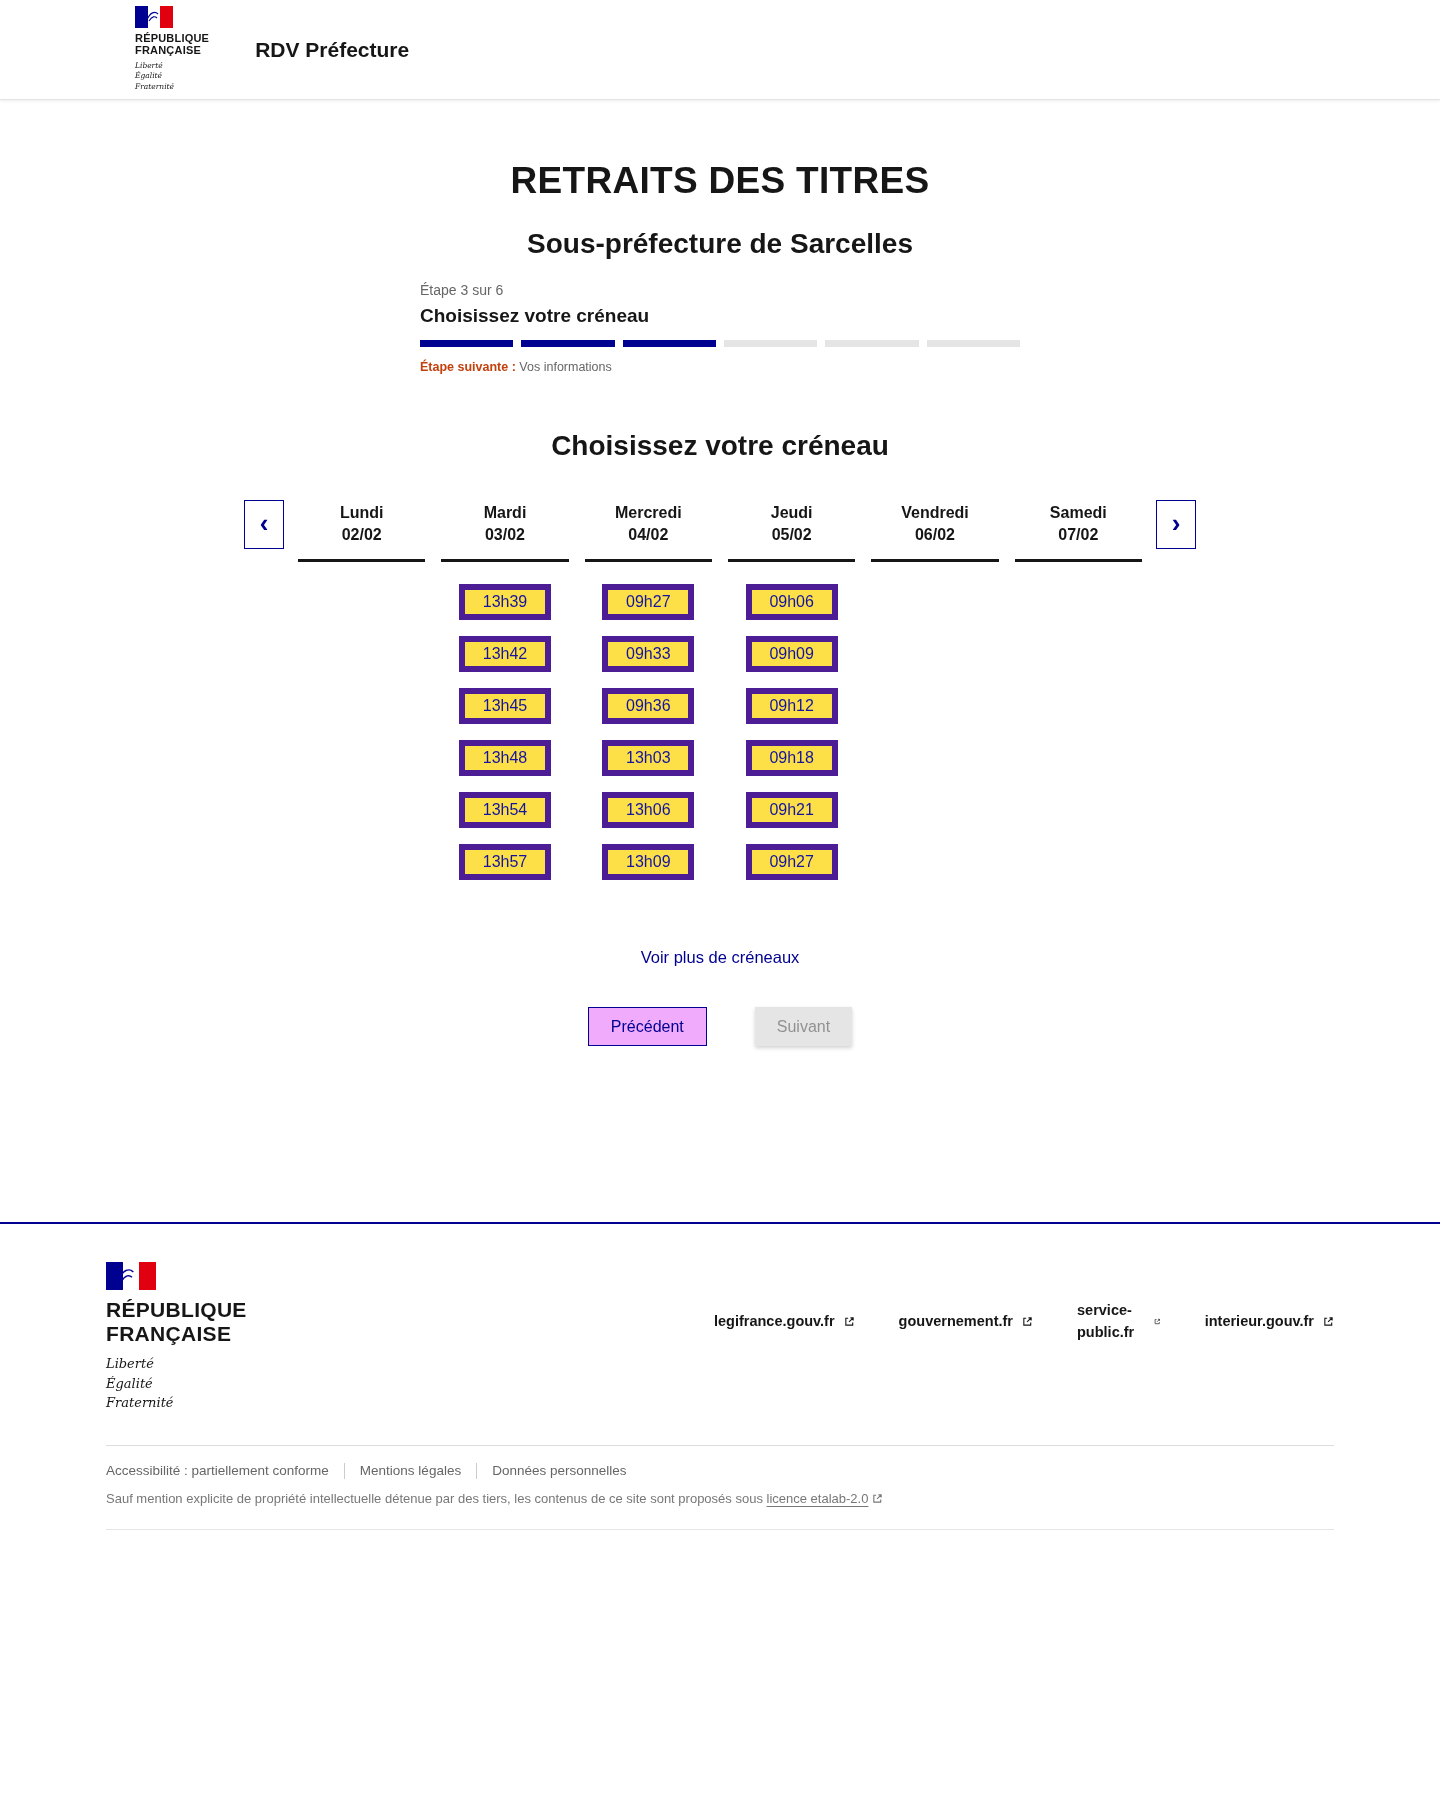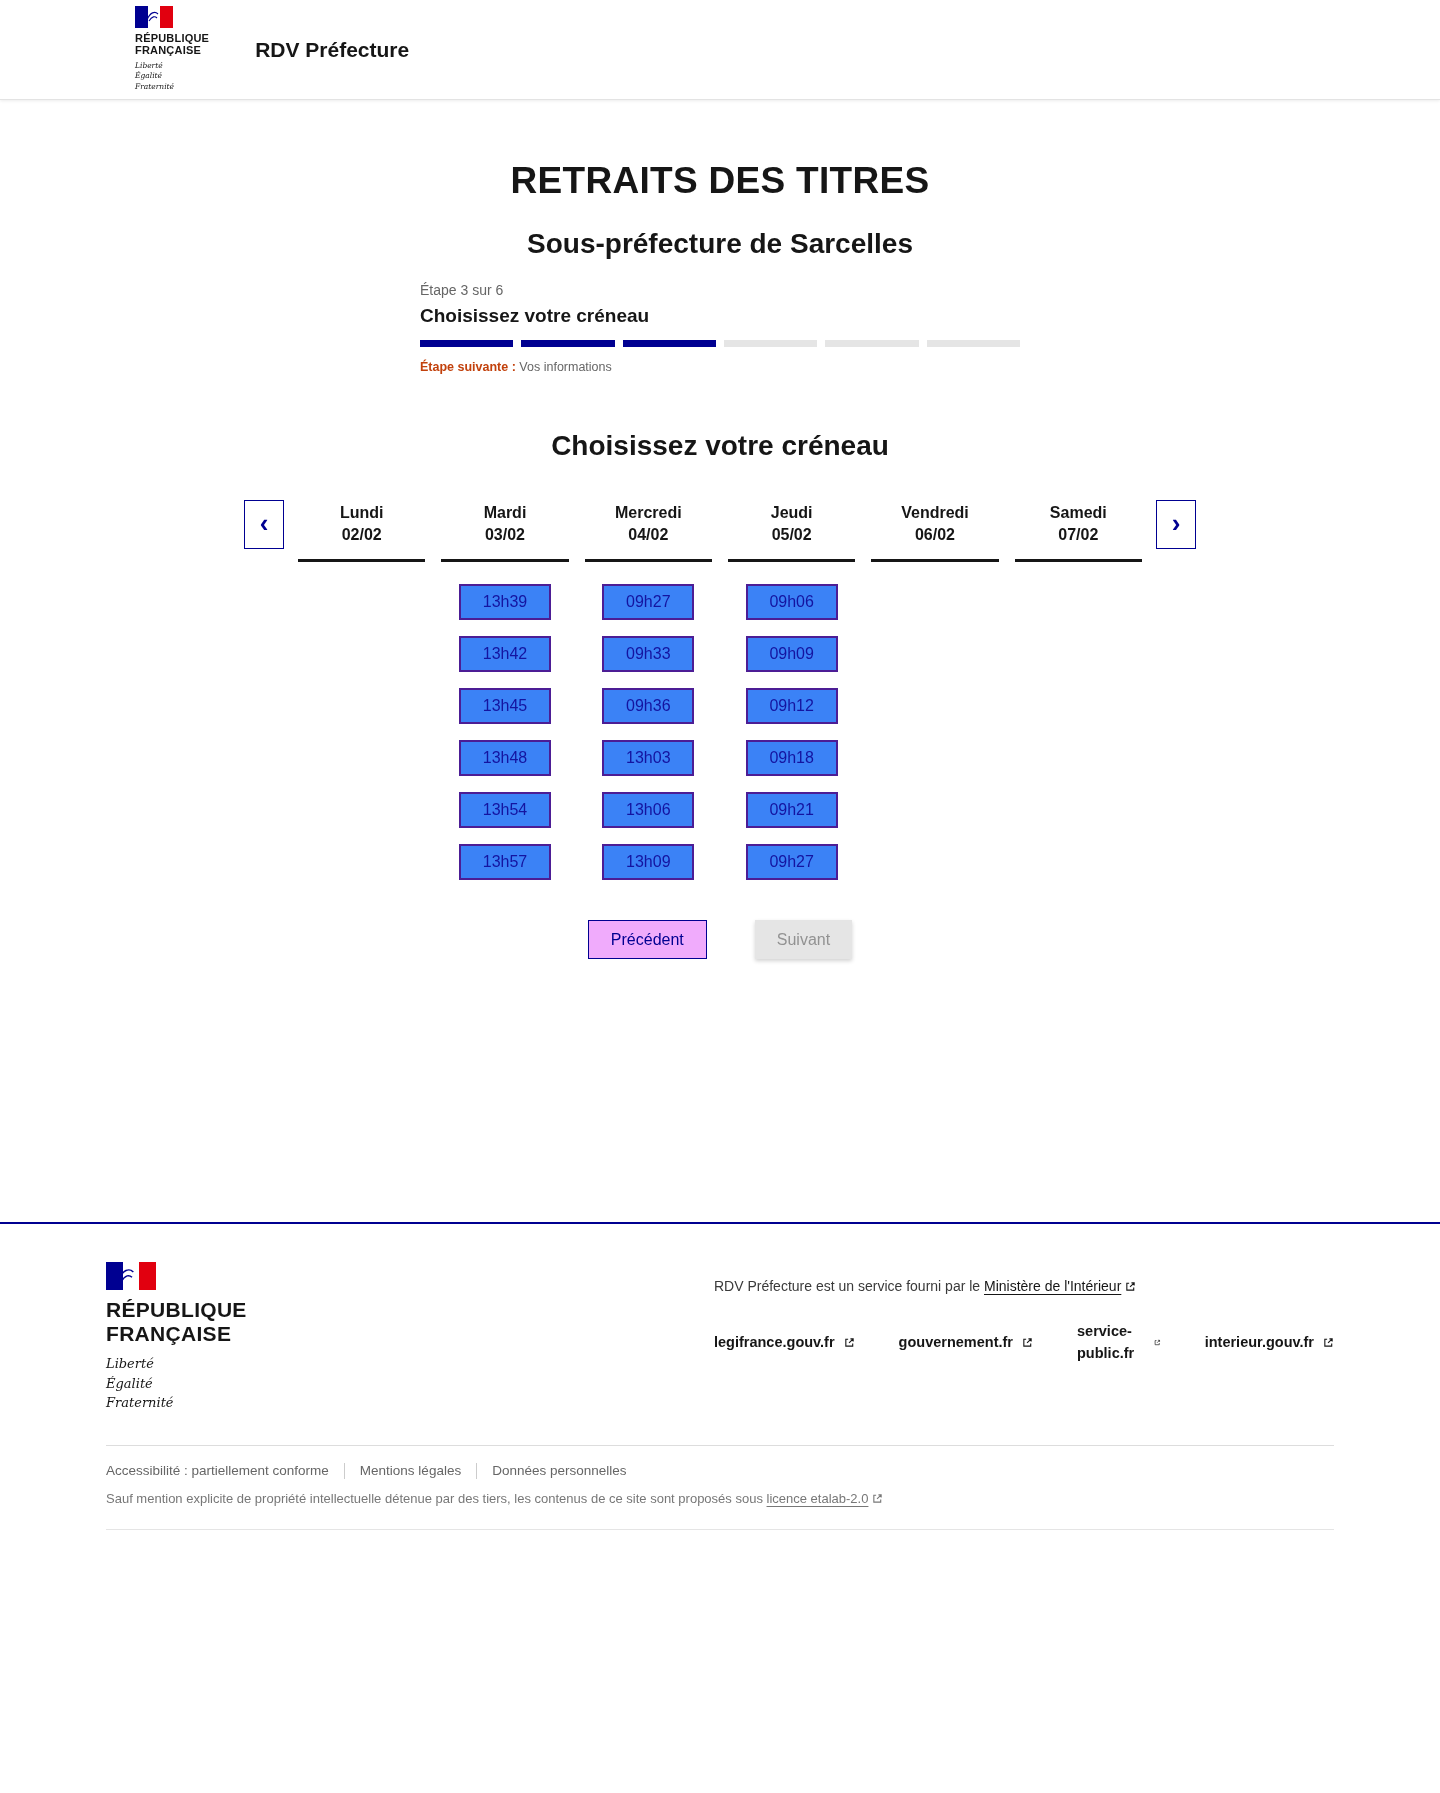--- a/index.html
+++ b/index.html
@@ -46,21 +46,21 @@
     width:40px; height:49px; flex:0 0 40px; background:#fff; border:1px solid #000091;
     color:#000091; font-size:26px; font-weight:700; line-height:1;
     display:flex; align-items:center; justify-content:center; cursor:pointer; padding:0 0 4px;
   }
   .cal-days { flex:1; display:flex; margin:0 6px; }
   .cal-col { flex:1; display:flex; flex-direction:column; align-items:center; }
   .day-head { text-align:center; font-weight:700; font-size:16px; line-height:22px; padding-top:2px; }
   .day-rule { height:3px; background:#161616; width:calc(100% - 16px); margin-top:13px; }
   .slots { margin-top:22px; display:flex; flex-direction:column; gap:16px; align-items:center; }
   .slot {
-    width:92px; height:36px; background:#3b82f6; border:2px solid #4c1d95; color:#1414a0;
+    width:92px; height:36px; background:#fde047; border:6px solid #4c1d95; color:#1414a0;
     font-size:16px; font-family:inherit; cursor:pointer;
   }
   .more-link { display:block; text-align:center; margin-top:68px; color:#000091; font-size:16.5px; }
 
   .actions { display:flex; justify-content:center; gap:16px; margin-top:40px; }
   .btn { font-size:16px; font-family:inherit; height:39px; padding:0 22px; cursor:pointer; }
   .btn-secondary { background:#f0abfc; border:1px solid #000091; color:#000091; }
   .btn-disabled { background:#e5e5e5; border:none; color:#929292; box-shadow:0 2px 4px rgba(0,0,0,0.18); cursor:default;margin-left:32px; }
 
   
@@ -205,20 +205,21 @@
           </div>
           <div class="day-rule"></div>
           <div class="slots"></div>
         </div>
       </div>
     <button class="cal-nav">
       <span>›</span>
     </button>
   </section>
 
+  <a class="more-link">Voir plus de créneaux</a>
 
   <div class="actions">
     <button class="btn btn-secondary">Précédent</button>
     <button class="btn btn-disabled" disabled="">Suivant</button>
   </div>
 </main>
 
 <footer class="site-footer">
   <div class="footer-inner">
     <div class="footer-top">
@@ -236,26 +237,20 @@
           <div>FRANÇAISE</div>
         </div>
         <div class="brand-motto">
           <div>Liberté</div>
           <div>Égalité</div>
           <div>Fraternité</div>
         </div>
       </div>
 
       <div class="footer-right">
-        <div class="footer-note">
-          <span>RDV Préfecture est un service fourni par le</span>
-          <a><span>Ministère de l'Intérieur</span><svg class="ext-icon" width="11" height="11" viewBox="0 0 12 12">
-                <path d="M4.5 2.5H2v7.5h7.5V7M7 2h3v3M10 2L5.5 6.5" stroke="#161616" stroke-width="1.2" fill="none"></path>
-              </svg></a>
-        </div>
         <div class="footer-links" id="footer-links">
             <a>
               <span>legifrance.gouv.fr</span>
               <svg class="ext-icon" width="11" height="11" viewBox="0 0 12 12">
                 <path d="M4.5 2.5H2v7.5h7.5V7M7 2h3v3M10 2L5.5 6.5" stroke="#161616" stroke-width="1.2" fill="none"></path>
               </svg>
             </a>
             <a>
               <span>gouvernement.fr</span>
               <svg class="ext-icon" width="11" height="11" viewBox="0 0 12 12">

